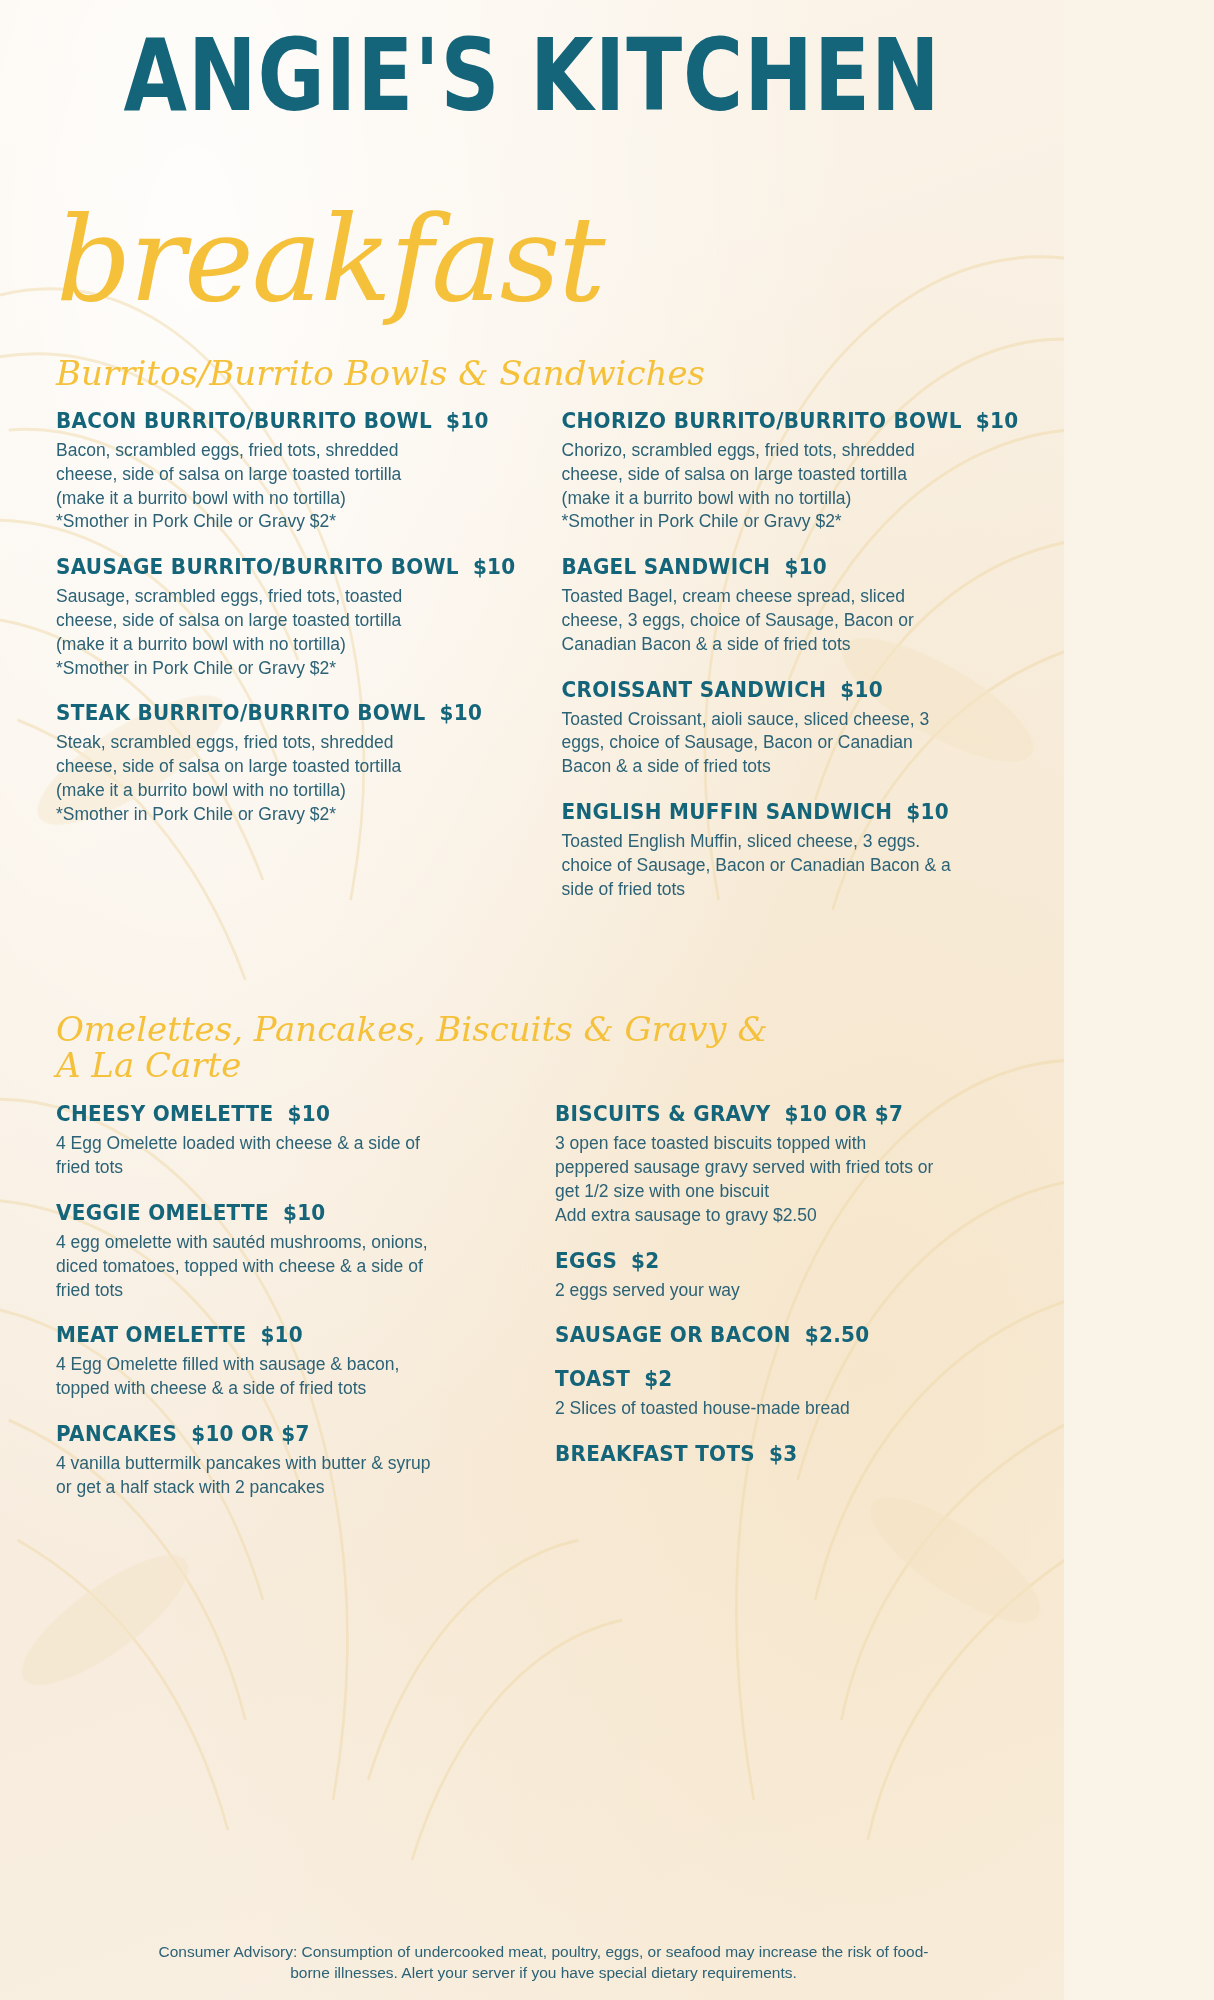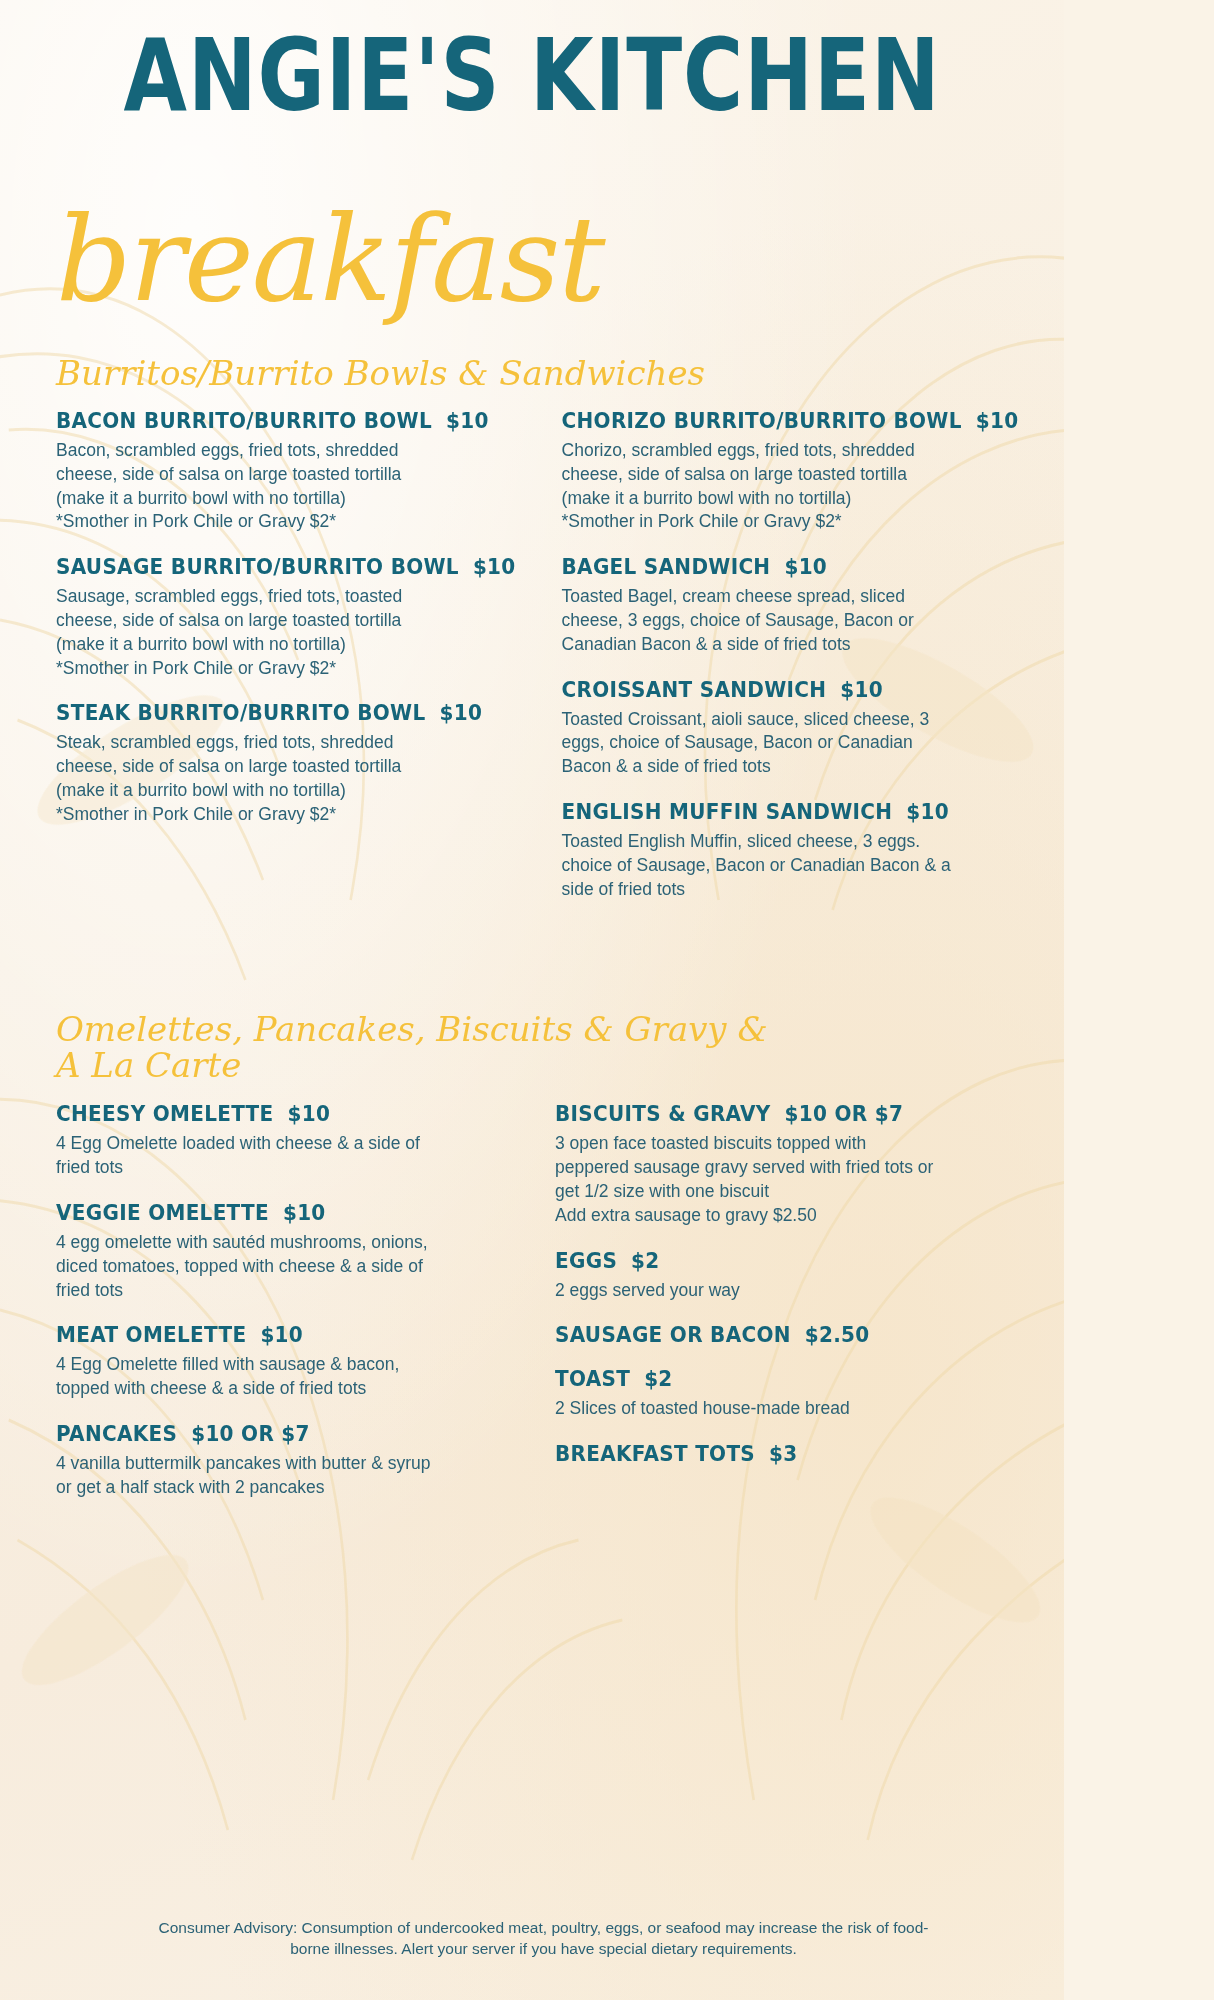--- a/index.html
+++ b/index.html
@@ -118,21 +118,21 @@
   }
 
   .section-gap {
     height: 52px;
   }
 
   .advisory {
     position: absolute;
     left: 0;
     right: 0;
-    bottom: 40px;
+    bottom: 16px;
     text-align: center;
     font-family: "Liberation Sans", sans-serif;
     font-size: 15.5px;
     line-height: 1.35;
     color: #2b6276;
     padding: 0 90px;
     box-sizing: border-box;
     z-index: 2;
     margin-left: 23px;
   }

